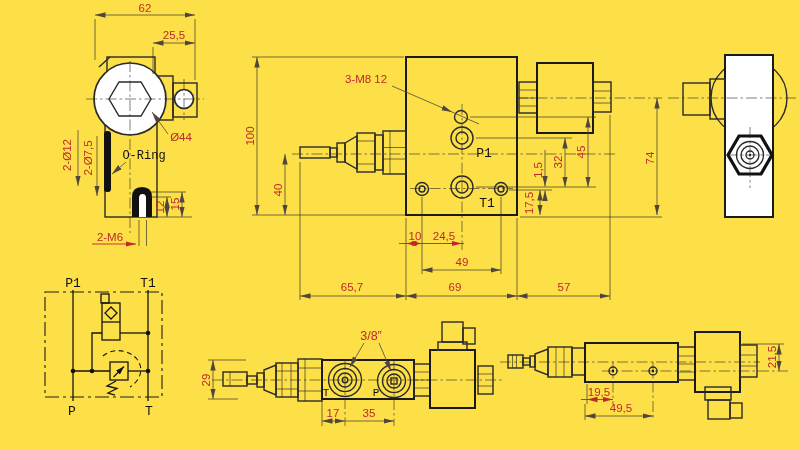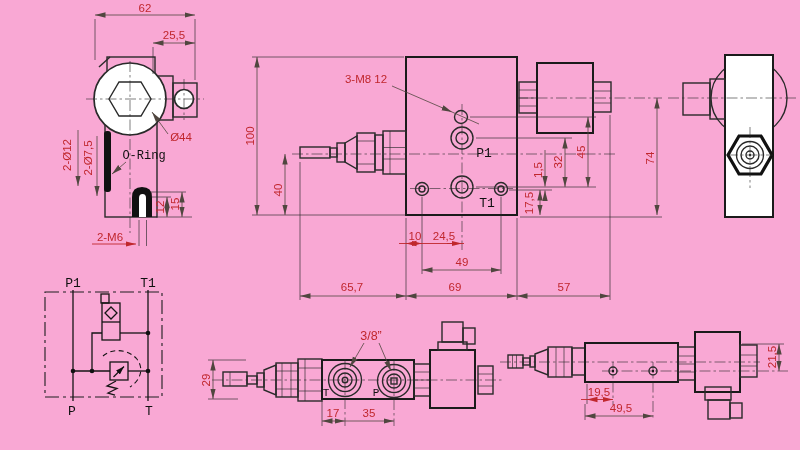--- a/index.html
+++ b/index.html
@@ -1,16 +1,16 @@
 <!DOCTYPE html>
 <html><head>
 <meta charset="utf-8">
 <style>
   html,body{margin:0;padding:0;background:#fff;}
-  #stage{width:800px;height:450px;background:#f9a8d4;position:relative;overflow:hidden;}
+  #stage{width:800px;height:450px;background:#fde047;position:relative;overflow:hidden;}
   svg{display:block;}
   .o  {fill:none;stroke:#2a2a2a;stroke-width:1.4;}
   .O  {fill:none;stroke:#1b1b1b;stroke-width:2;}
   .of {fill:#fff;stroke:#2a2a2a;stroke-width:1.7;}
   .t  {fill:none;stroke:#2a2a2a;stroke-width:0.65;}
   .cl {fill:none;stroke:#2a2a2a;stroke-width:0.6;stroke-dasharray:11 3 2.5 3;}
   .dim{fill:none;stroke:#50463f;stroke-width:0.8;}
   .dimr{fill:none;stroke:#c0272d;stroke-width:0.9;}
   .sch{fill:none;stroke:#151515;stroke-width:1.3;}
   .schd{fill:none;stroke:#151515;stroke-width:1.1;stroke-dasharray:5 3.5;}

